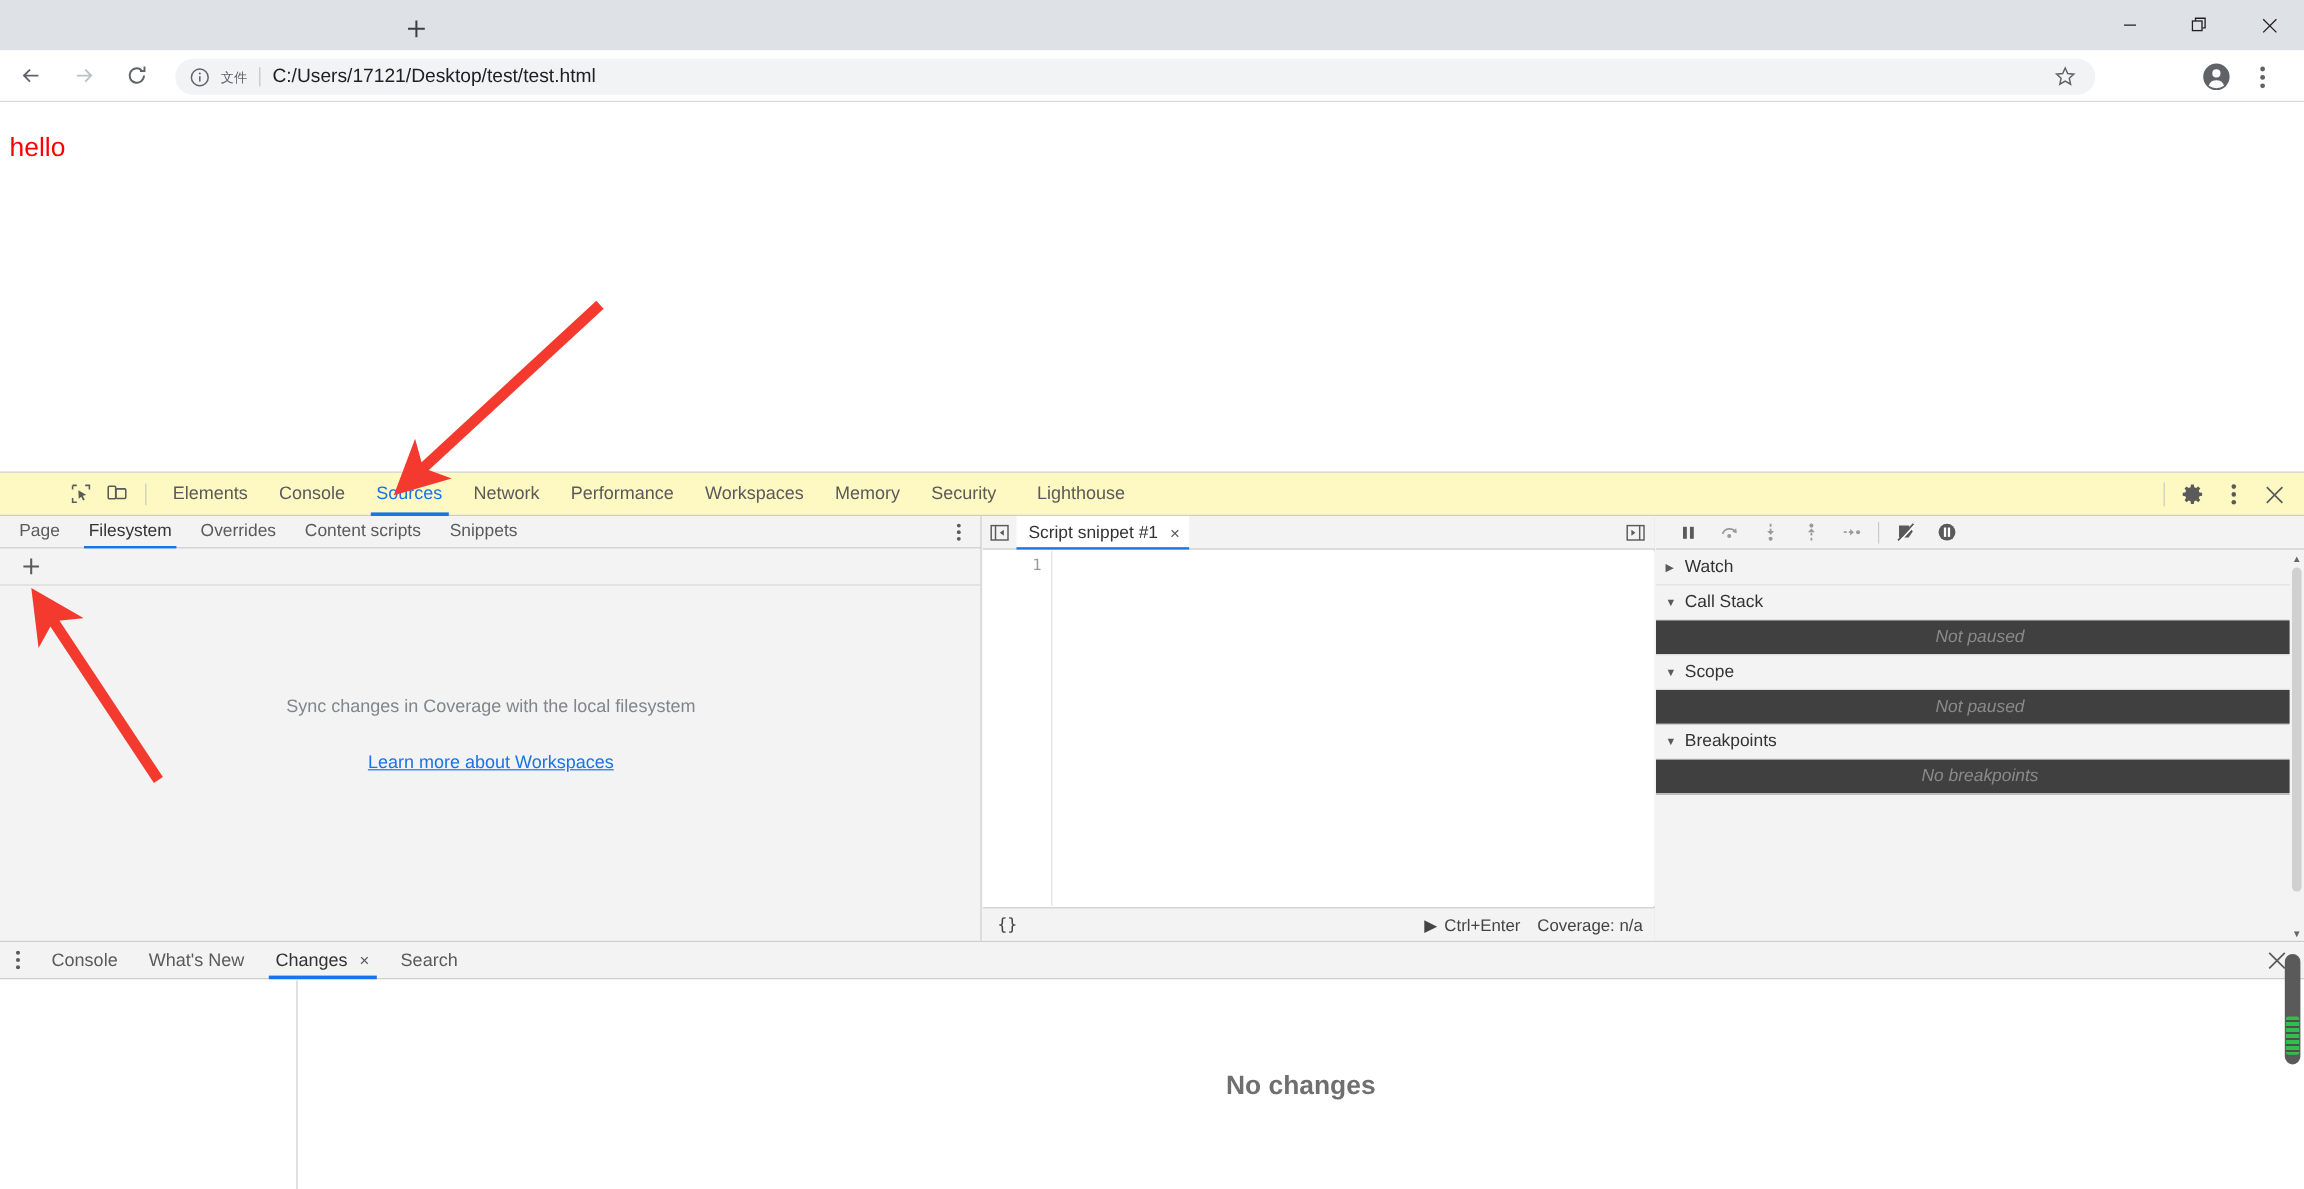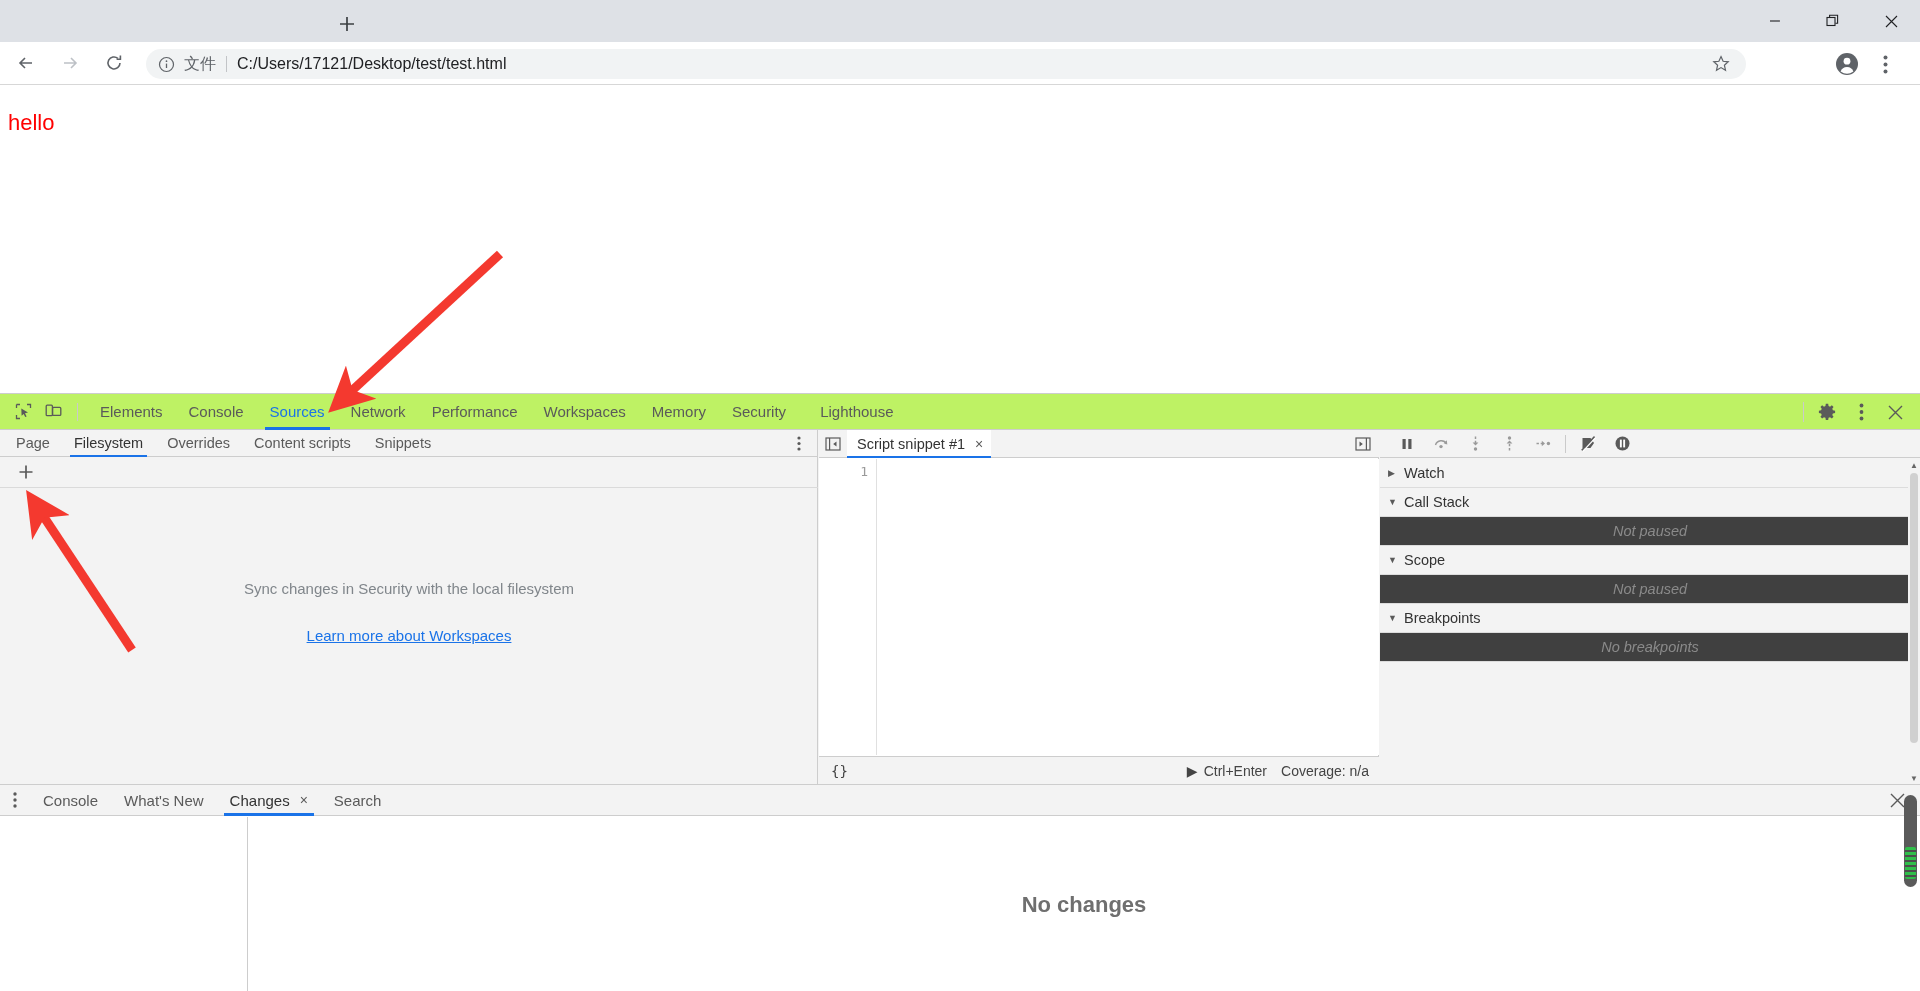--- a/index.html
+++ b/index.html
@@ -66,21 +66,21 @@
   }
   .navbtn.disabled { color: #bdc1c6; }
   .omnibox {
     position: absolute; left: 146px; top: 7px;
     width: 1600px; height: 30px;
     background: #f1f3f4; border-radius: 16px;
     display: flex; align-items: center;
   }
   .omni-info { margin-left: 12px; display: flex; align-items: center; color: #5f6368; }
   .omni-scheme {
-    margin-left: 9px; font-size: 16px; color: #5f6368; white-space: nowrap;
+    margin-left: 9px; font-size: 11px; color: #5f6368; white-space: nowrap;
   }
   .omni-sep {
     margin: 0 10px; width: 1px; height: 16px; background: #c2c4c7;
   }
   .omni-url {
     font-size: 16px; color: #202124; white-space: nowrap;
     overflow: hidden; text-overflow: ellipsis;
   }
   .omni-right {
     position: absolute; right: 10px; top: 0; height: 30px;
@@ -104,22 +104,22 @@
     font-family: "Liberation Sans", sans-serif;
   }
 
   
   .devtools {
     position: absolute; left: 0; top: 393px; width: 1920px; height: 598px;
     background: #f3f3f3; border-top: 1px solid #cdcdcd;
   }
   .dt-maintabs {
     position: absolute; left: 0; top: 0; width: 1920px; height: 36px;
-    background: #bef264; border-bottom: 1px solid #cdcdcd;
-    display: flex; align-items: center;
+    background: #fef9c3; border-bottom: 1px solid #cdcdcd;
+    display: flex; align-items: center; padding-left: 44px;
   }
   .dt-iconbtn {
     width: 30px; height: 28px; display: flex; align-items: center;
     justify-content: center; color: #5a5a5a;
   }
   .dt-vsep { width: 1px; height: 18px; background: #cacaca; margin: 0 9px; }
   .dt-tab {
     height: 36px; padding: 0 13px; display: flex; align-items: center;
     font-size: 15px; color: #5a5a5a; position: relative; white-space: nowrap;
   }
@@ -532,21 +532,21 @@
         </div>
 
         <div class="add-row">
           <div class="add-btn">
             <svg width="16" height="16" viewBox="0 0 16 16">
               <path d="M8 1.5 V14.5 M1.5 8 H14.5" stroke="#5a5a5a" stroke-width="1.7"></path>
             </svg>
           </div>
         </div>
 
-        <div class="ws-msg">Sync changes in Security with the local filesystem</div>
+        <div class="ws-msg">Sync changes in Coverage with the local filesystem</div>
         <div class="ws-link">
           <span>Learn more about Workspaces</span>
         </div>
       </div>
 
       <div class="editor-pane">
         <div class="editor-tabbar">
           <div class="pane-toggle">
             <svg width="16" height="16" viewBox="0 0 16 16">
               <rect x="1" y="2" width="14" height="12" fill="none" stroke="#5a5a5a" stroke-width="1.2"></rect>

